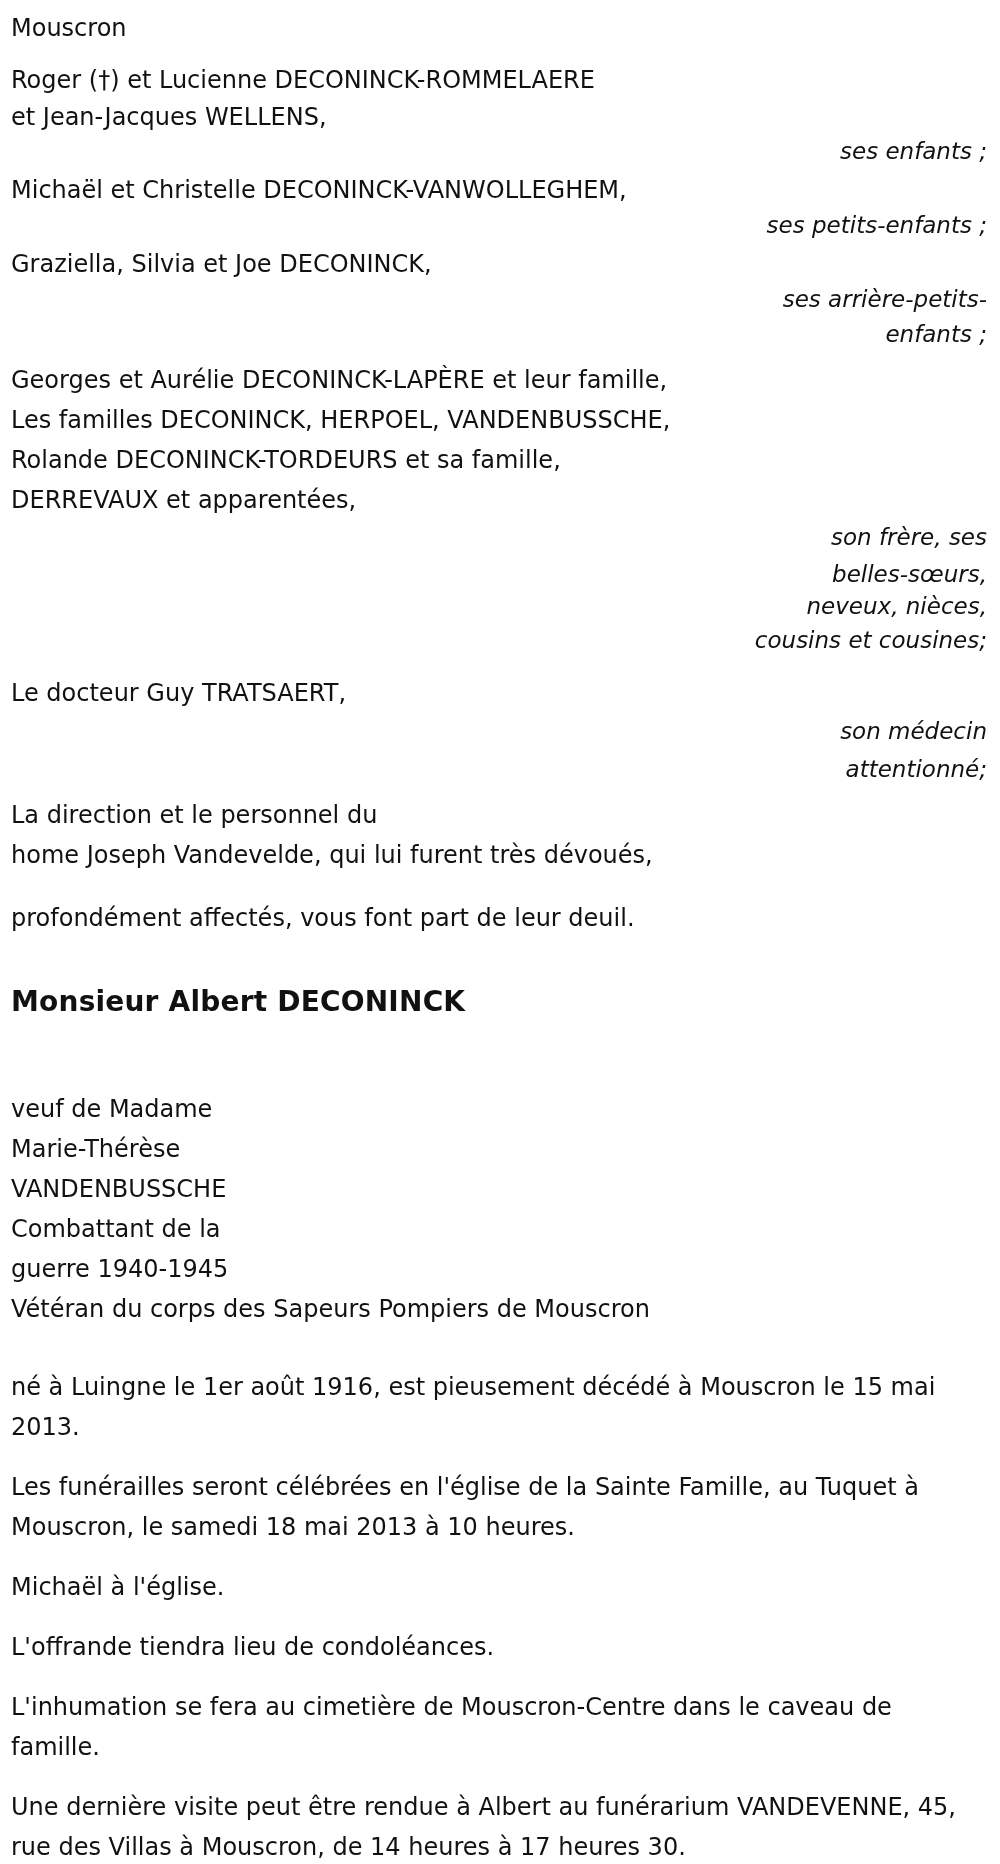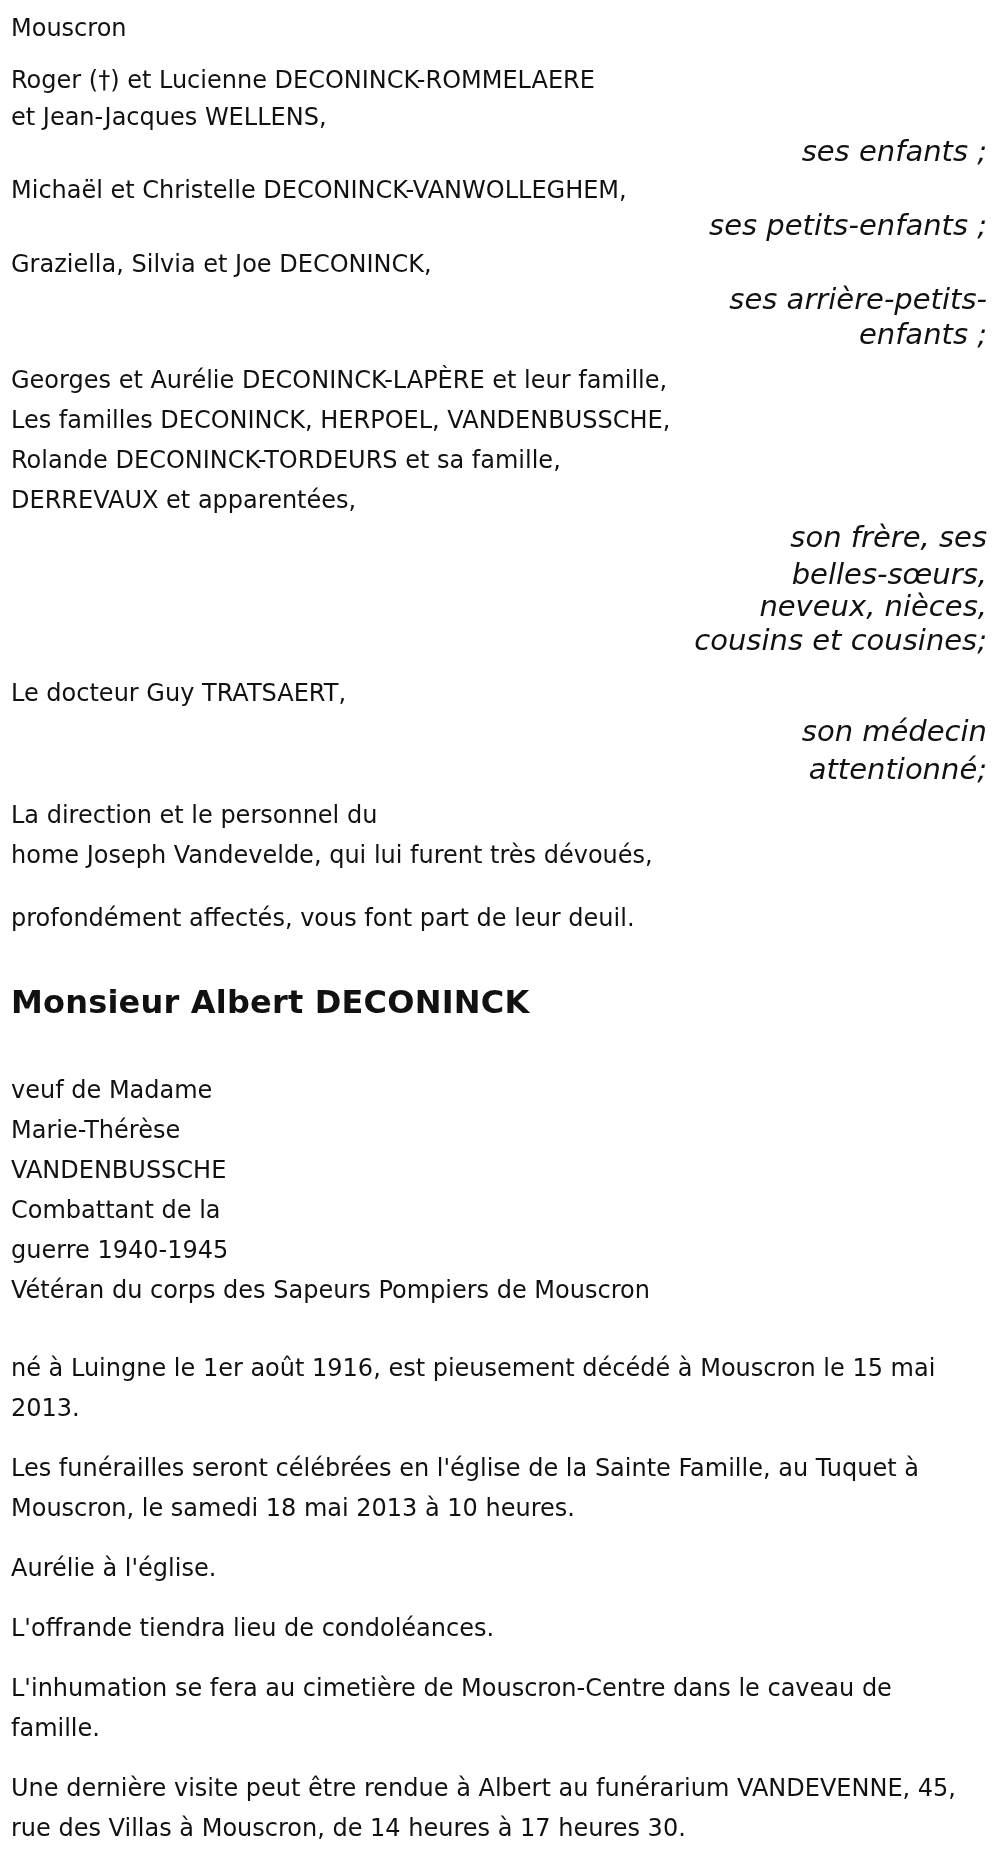--- a/index.html
+++ b/index.html
@@ -7,26 +7,26 @@
     width: 1000px; height: 1864px; overflow: hidden;
     font-family: "DejaVu Sans", sans-serif;
     color: #111111;
     font-size: 24px;
   }
   .page { position: relative; padding: 8px 13px 0 11px; }
   .line { line-height: 40px; white-space: nowrap; }
   .block { margin-top: 12px; }
   .right {
     text-align: right; font-style: italic; padding-right: 0;
-    line-height: 40px; font-size: 29px;
+    line-height: 40px; font-size: 23px;
   }
   .right.tight { line-height: 24px; }
   .heading {
-    font-weight: bold; font-size: 32px; line-height: 48px;
-    margin-top: 40px; margin-bottom: 44px; letter-spacing: 0.2px;
+    font-weight: bold; font-size: 28px; line-height: 48px;
+    margin-top: 40px; margin-bottom: 63px; letter-spacing: 0.2px;
   }
   .para { line-height: 40px; margin-top: 20px; white-space: normal; }
 </style>
 </head>
 <body>
 
 <div class="page">
 
   <div class="line">Mouscron</div>
 
@@ -80,21 +80,21 @@
     <div class="line">Combattant de la</div>
     <div class="line">guerre 1940-1945</div>
     <div class="line">Vétéran du corps des Sapeurs Pompiers de Mouscron</div>
   </div>
 
   <div style="height:38px"></div>
 
   <div style="width:976px">
     <div class="para" style="margin-top:0">né à Luingne le 1er août 1916, est pieusement décédé à Mouscron le 15 mai 2013.</div>
     <div class="para">Les funérailles seront célébrées en l'église de la Sainte Famille, au Tuquet à Mouscron, le samedi 18 mai 2013 à 10 heures.</div>
-    <div class="para">Aurélie à l'église.</div>
+    <div class="para">Michaël à l'église.</div>
     <div class="para">L'offrande tiendra lieu de condoléances.</div>
     <div class="para">L'inhumation se fera au cimetière de Mouscron-Centre dans le caveau de famille.</div>
     <div class="para">Une dernière visite peut être rendue à Albert au funérarium VANDEVENNE, 45, rue des Villas à Mouscron, de 14 heures à 17 heures 30.</div>
   </div>
 
   <div style="height:42px"></div>
 
   <div>
     <div class="line">Cet avis tient lieu de faire-part.</div>
 

